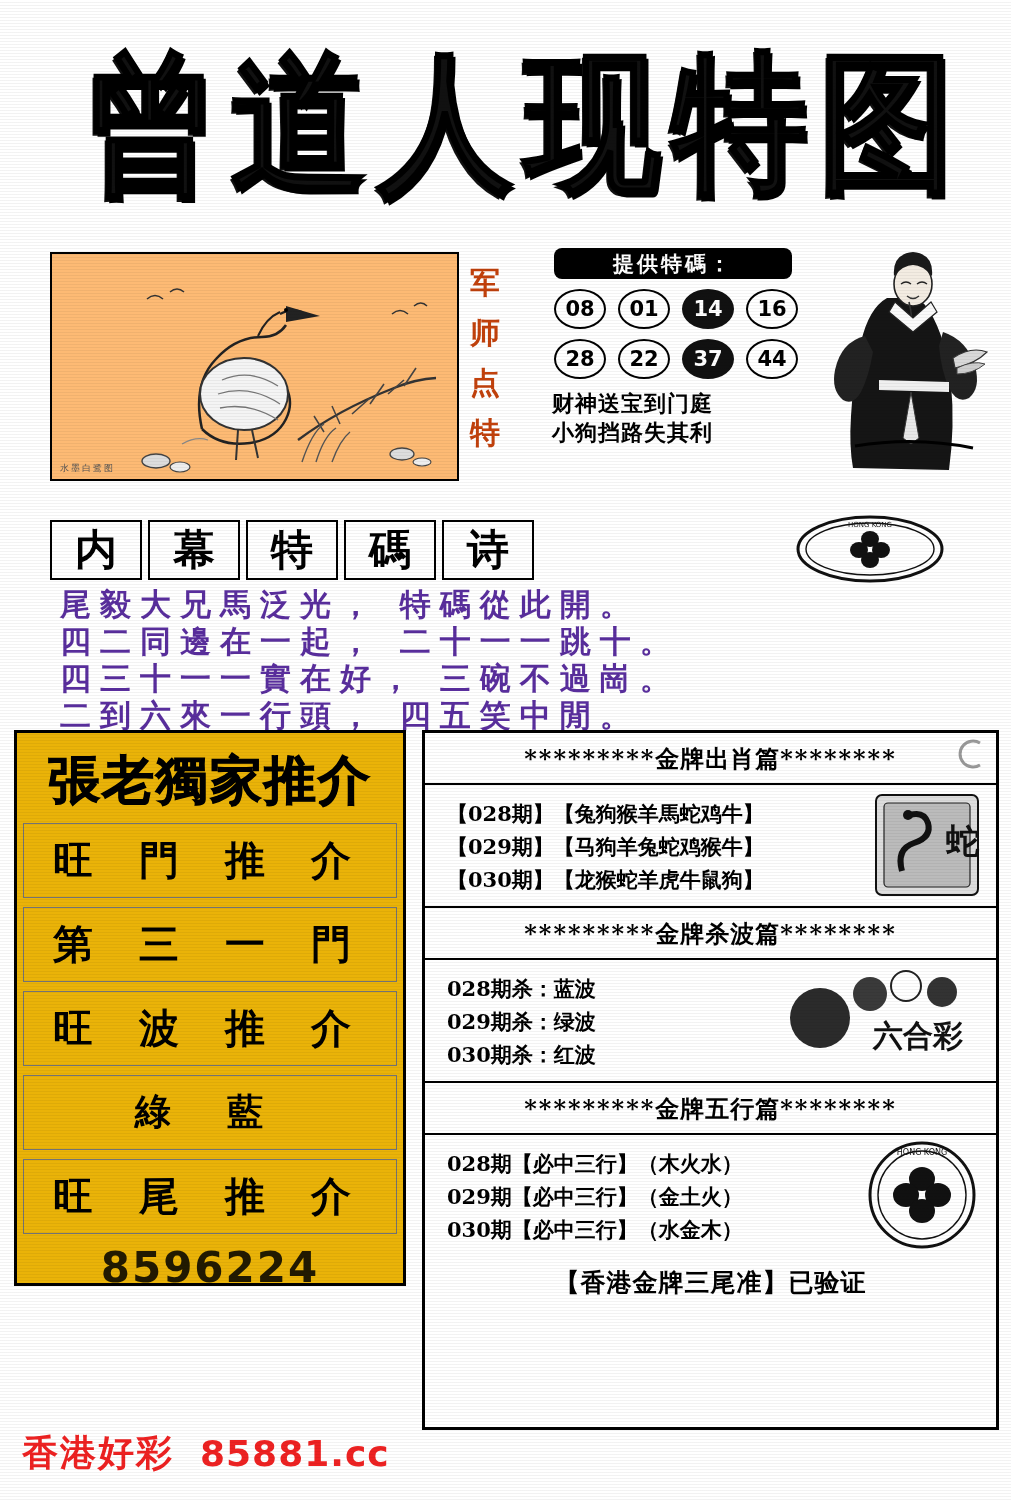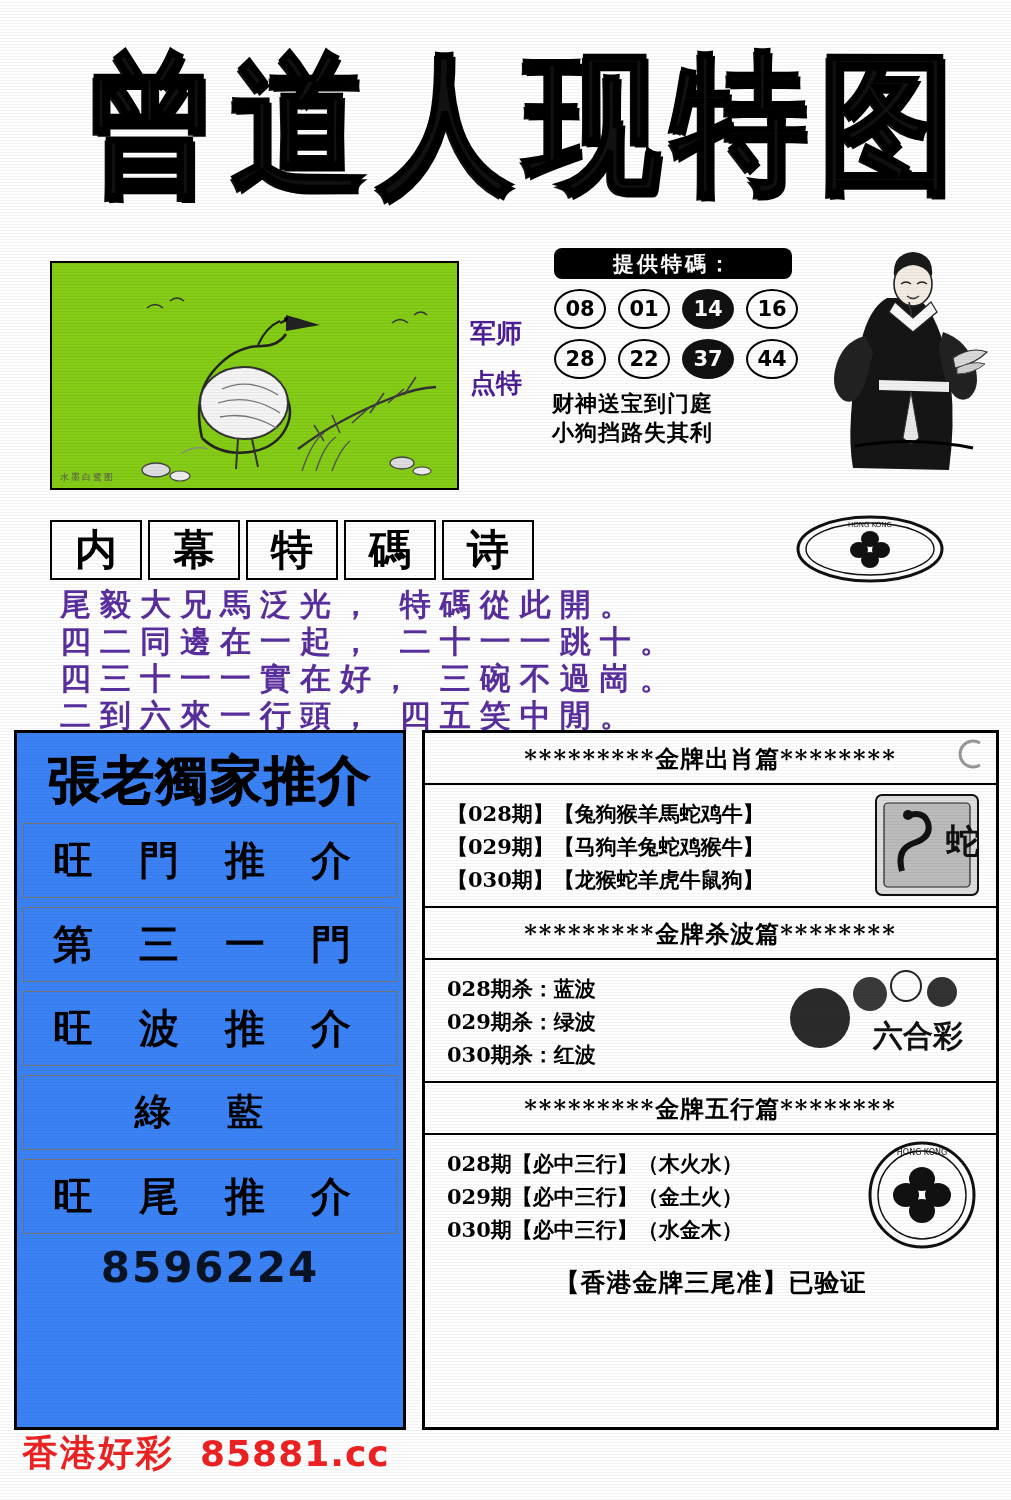--- a/index.html
+++ b/index.html
@@ -26,36 +26,36 @@
     -webkit-text-stroke:2px #000;
     text-shadow:3px 3px 0 #000, -2px 2px 0 #111;
     transform:scaleY(1.12);
     white-space:nowrap;
   }
 
   
   .toprow{position:absolute;left:50px;top:240px;width:915px;height:235px;}
 
   .crane-box{
-    position:absolute;left:0;top:21px;width:405px;height:225px;
-    border:2px solid #000;background:#84cc16;overflow:hidden;
+    position:absolute;left:0;top:12px;width:405px;height:225px;
+    border:2px solid #000;background:#fdba74;overflow:hidden;
   }
   .crane-art{position:absolute;inset:0;}
   .crane-sig{
     position:absolute;left:8px;bottom:4px;font-size:9px;color:#555;
     letter-spacing:2px;
   }
 
   .vert-label{
     position:absolute;left:420px;top:10px;width:58px;height:215px;
     display:flex;flex-direction:column;align-items:center;justify-content:center;
   }
   .vert-label span{
     font-family:"DejaVu Serif","Liberation Serif",serif;
-    font-weight:bold;font-size:26px;line-height:50px;color:#4c1d95;
+    font-weight:bold;font-size:30px;line-height:50px;color:#c2410c;
   }
 
   .codes-block{position:absolute;left:490px;top:0px;width:290px;height:235px;}
   .codes-title{
     width:238px;height:31px;background:#000;color:#fff;border-radius:8px;
     display:flex;align-items:center;justify-content:center;
     font-family:"DejaVu Serif","Liberation Serif",serif;
     font-weight:bold;font-size:21px;letter-spacing:3px;margin:8px 0 10px 14px;
   }
   .ball-row{display:flex;gap:12px;margin-left:14px;margin-bottom:10px;}
@@ -96,22 +96,22 @@
   .poem-line{
     font-size:31px;line-height:33px;letter-spacing:9px;
     white-space:nowrap;margin-bottom:4px;opacity:.92;
   }
 
   
   .lower{position:absolute;left:14px;top:730px;width:985px;height:700px;}
 
   
   .left-panel{
-    position:absolute;left:0;top:0;width:392px;height:700px;
-    border:3px solid #000;background:#3b82f6;
+    position:absolute;left:0;top:0;width:392px;height:556px;
+    border:3px solid #000;background:#eab308;
     padding:6px;box-sizing:border-box;
   }
   .lp-head{
     height:84px;display:flex;align-items:center;justify-content:center;
     font-family:"DejaVu Serif","Liberation Serif",serif;
     font-weight:bold;font-size:52px;letter-spacing:2px;color:#000;
     -webkit-text-stroke:1px #000;
   }
   .lp-cell{
     border:1px solid #737373;height:73px;margin-bottom:9px;

